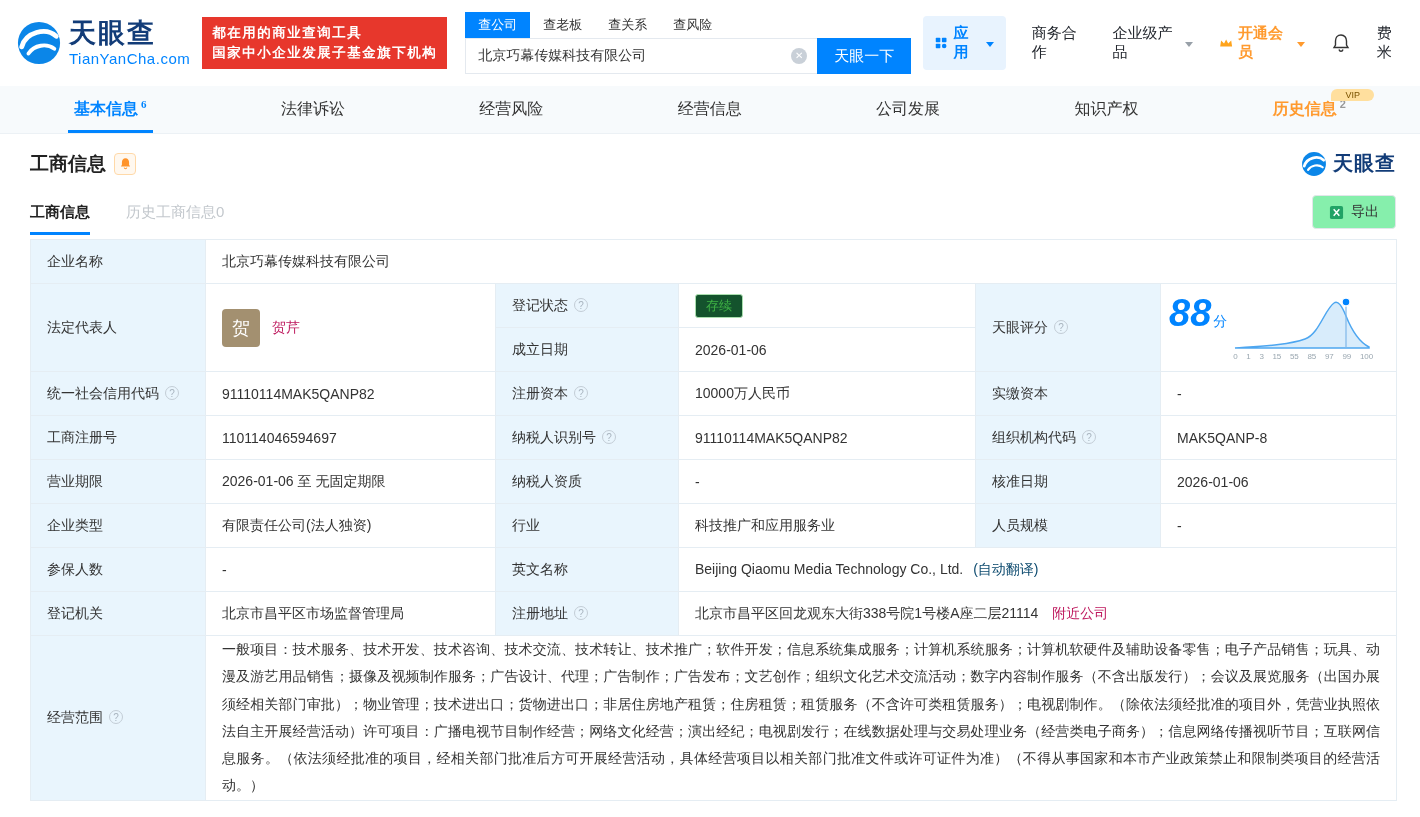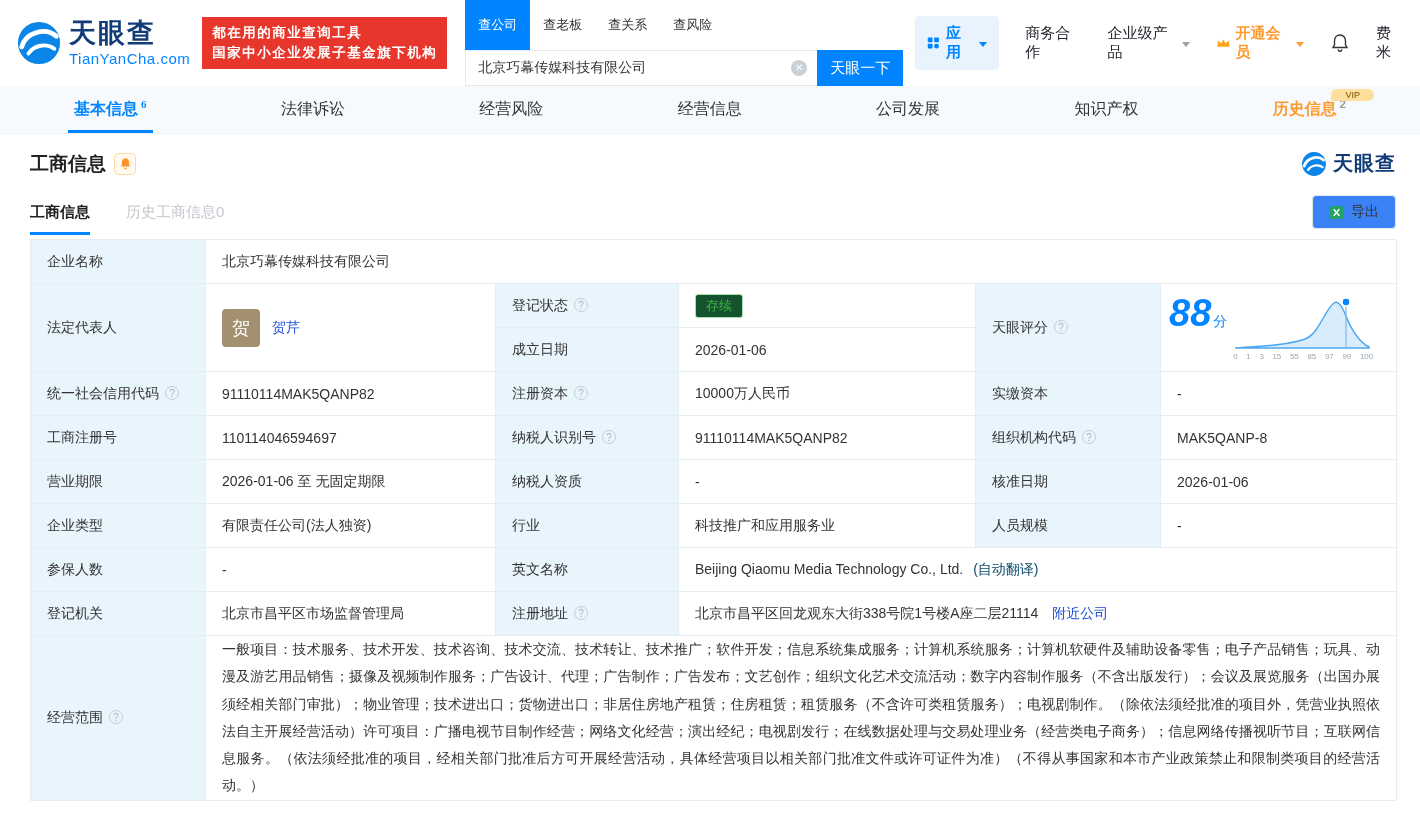--- a/index.html
+++ b/index.html
@@ -10,29 +10,29 @@
   .header { display:flex; align-items:center; height:86px; padding:0 16px; gap:12px; background:#fff; }
   .logo { display:flex; align-items:center; gap:7px; flex:0 0 auto; }
   .logo-txt { display:flex; flex-direction:column; line-height:1; }
   .logo-cn { font-size:27px; font-weight:bold; color:#123c78; letter-spacing:2px; }
   .logo-en { font-size:15px; color:#0084ff; margin-top:4px; letter-spacing:.5px; }
   .slogan { background:#e7372c; color:#fff; font-weight:bold; font-size:13.5px;
     padding:6px 10px; line-height:1.5; letter-spacing:1.5px; flex:0 0 auto; }
 
   .search-wrap { margin-left:6px; }
   .search-tabs { display:flex; font-size:13px; }
-  .search-tab { padding:16px 13px; cursor:pointer; color:#333; }
+  .search-tab { padding:4px 13px; cursor:pointer; color:#333; }
   .search-tab.active { background:#0084ff; color:#fff; }
   .search-row { display:flex; }
   .search-box { position:relative; }
   .search-input { width:352px; height:36px; border:1px solid #e4e9ef; border-right:none;
     padding:0 32px 0 12px; font-size:14px; color:#333; outline:none; }
   .clear-ic { position:absolute; right:10px; top:10px; width:16px; height:16px; border-radius:50%;
     background:#c9d0d8; color:#fff; font-size:10px; line-height:16px; text-align:center; cursor:pointer; }
-  .search-btn { width:86px; height:36px; background:#0084ff; color:#fff; border:none;
+  .search-btn { width:94px; height:36px; background:#0084ff; color:#fff; border:none;
     font-size:15px; cursor:pointer; }
 
   .top-menu { margin-left:auto; display:flex; align-items:center; gap:26px; font-size:15px; color:#23272e; }
   .apps-chip { display:flex; align-items:center; gap:6px; background:#e8f3fe; color:#0084ff;
     padding:8px 12px; border-radius:4px; cursor:pointer; font-weight:bold; }
   .menu-item { display:flex; align-items:center; gap:5px; cursor:pointer; }
   .vip-link { color:#ff9a2e; font-weight:bold; }
   .caret { width:0; height:0; border-left:4px solid transparent; border-right:4px solid transparent;
     border-top:5px solid currentColor; display:inline-block; margin-top:2px; }
 
@@ -56,37 +56,37 @@
     display:flex; align-items:center; justify-content:center; background:#fff8ef; cursor:pointer; }
   .brand-right { margin-left:auto; display:flex; align-items:center; gap:6px; }
   .brand-right .bname { font-size:20px; font-weight:bold; color:#123c78; letter-spacing:1px; }
 
   .subtabs { display:flex; align-items:flex-end; padding:14px 24px 0 30px; }
   .subtab { font-size:15px; padding-bottom:13px; position:relative; margin-right:36px; cursor:pointer; }
   .subtab.active { color:#222; font-weight:bold; }
   .subtab.active::after { content:""; position:absolute; left:0; right:0; bottom:0; height:3px; background:#0084ff; }
   .subtab.muted { color:#c3c8cd; }
   .export-btn { margin-left:auto; margin-bottom:6px; display:flex; align-items:center; gap:7px;
-    border:1px solid #e2e6ea; border-radius:4px; background:#3b82f6; padding:7px 16px;
+    border:1px solid #e2e6ea; border-radius:4px; background:#86efac; padding:7px 16px;
     font-size:14px; color:#333; cursor:pointer; }
 
   
   table.info { border-collapse:collapse; table-layout:fixed; width:1366px; margin:4px 24px 0 30px;
     font-size:14px;border-radius:28px; }
   table.info td { border:1px solid #e5edf3; height:44px; padding:0 16px; vertical-align:middle; }
   td.lbl { background:#e9f5fd; color:#333; }
   .q { display:inline-block; width:14px; height:14px; border:1px solid #c3cdd6; border-radius:50%;
     color:#a8b4bf; font-size:10px; line-height:13px; text-align:center; margin-left:6px;
     vertical-align:1px; cursor:pointer; }
   .status-badge { display:inline-block; color:#3eb044; background:#14532d; border:1px solid #a9dfae;
     border-radius:3px; padding:2px 10px; font-size:13px; }
   .rep-cell { display:flex; align-items:center; }
   .avatar { width:38px; height:38px; border-radius:4px; background:#a39070; color:#fff;
     display:flex; align-items:center; justify-content:center; font-size:18px; flex:0 0 auto; }
-  .link { color:#1d4ed8; text-decoration:none; cursor:pointer; }
+  .link { color:#be185d; text-decoration:none; cursor:pointer; }
   .rep-name { margin-left:12px; }
   .score-cell { display:flex; align-items:flex-start; gap:6px; padding:2px 0; }
   .score-num { color:#0084ff; font-size:38px; font-weight:bold; font-style:italic; line-height:1; }
   .score-unit { color:#0084ff; font-size:14px; margin-left:2px; }
   .score-chart { display:flex; flex-direction:column; }
   .ticks { display:flex; justify-content:space-between; width:140px; font-size:8px; color:#9aa7b0; }
   .note { color:#0c4a6e; margin-left:6px; }
   .addr-link { margin-left:10px; }
   td.scope-val { line-height:1.95; padding:13px 16px; text-align:justify; }
 </style>

